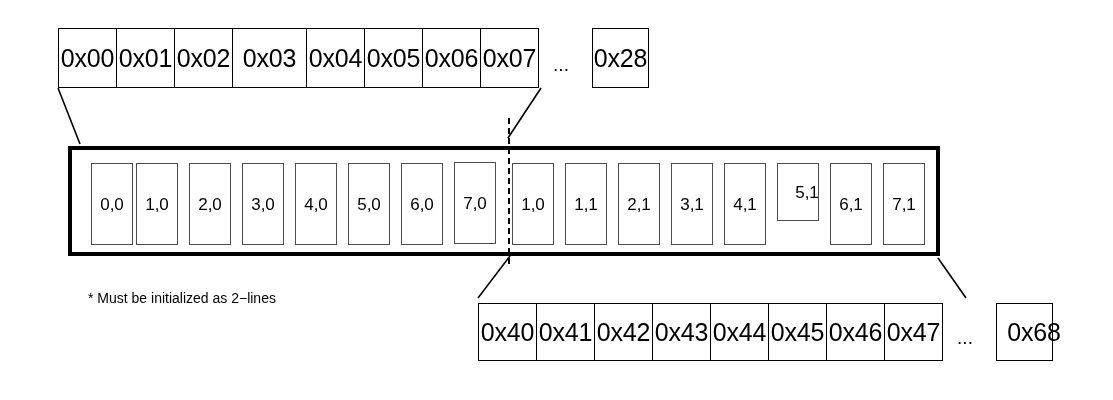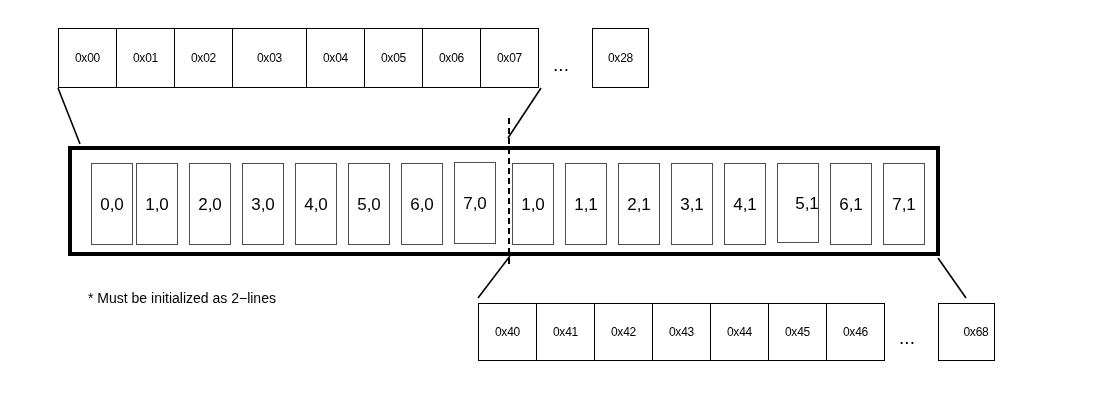--- a/index.html
+++ b/index.html
@@ -25,21 +25,21 @@
     display: flex;
     align-items: stretch;
   }
   .addr-cell {
     box-sizing: border-box;
     border: 1px solid #000000;
     background: #ffffff;
     display: flex;
     align-items: center;
     justify-content: center;
-    font-size: 12px;
+    font-size: 25px;
     line-height: 1;
     letter-spacing: -0.2px;
     color: #000000;
   }
   .addr-cell + .addr-cell {
     margin-left: -1px;
   }
   .ellipsis {
     display: flex;
     align-items: flex-end;
@@ -143,21 +143,21 @@
       <div class="byte-cell" style="position:absolute; left:223px; top:13px; width:42px; height:82px;">4,0</div>
       <div class="byte-cell" style="position:absolute; left:276px; top:13px; width:42px; height:82px;">5,0</div>
       <div class="byte-cell" style="position:absolute; left:329px; top:13px; width:42px; height:82px;">6,0</div>
       <div class="byte-cell" style="position:absolute; left:382px; top:12px; width:42px; height:82px;">7,0</div>
 
       <div class="byte-cell" style="position:absolute; left:440px; top:13px; width:42px; height:82px;">1,0</div>
       <div class="byte-cell" style="position:absolute; left:493px; top:13px; width:42px; height:82px;">1,1</div>
       <div class="byte-cell" style="position:absolute; left:546px; top:13px; width:42px; height:82px;">2,1</div>
       <div class="byte-cell" style="position:absolute; left:599px; top:13px; width:42px; height:82px;">3,1</div>
       <div class="byte-cell" style="position:absolute; left:652px; top:13px; width:42px; height:82px;">4,1</div>
-      <div class="byte-cell" style="position:absolute; left:705px; top:13px; width:42px; height:80px;padding-left:18px;">5,1</div>
+      <div class="byte-cell" style="position:absolute; left:705px; top:13px; width:42px; height:58px;padding-left:18px;">5,1</div>
       <div class="byte-cell" style="position:absolute; left:758px; top:13px; width:42px; height:82px;">6,1</div>
       <div class="byte-cell" style="position:absolute; left:811px; top:13px; width:42px; height:82px;">7,1</div>
     </div>
   </div>
 
   <div id="half-divider" style="left:508px; top:118px; height:146px;"></div>
 
   <svg class="leader" style="left:474px; top:254px; width:40px; height:46px;" viewBox="0 0 40 46">
     <line x1="36" y1="2" x2="4" y2="44"></line>
   </svg>
@@ -169,17 +169,18 @@
   <div id="footnote" style="left:88px; top:291px;">* Must be initialized as 2−lines</div>
 
   <div class="addr-row" id="bottom-addr-row" style="left:478px; top:303px; height:58px;">
     <div class="addr-cell" style="width:59px;">0x40</div>
     <div class="addr-cell" style="width:59px;">0x41</div>
     <div class="addr-cell" style="width:59px;">0x42</div>
     <div class="addr-cell" style="width:59px;">0x43</div>
     <div class="addr-cell" style="width:59px;">0x44</div>
     <div class="addr-cell" style="width:59px;">0x45</div>
     <div class="addr-cell" style="width:59px;">0x46</div>
+    <div class="addr-cell" style="width:59px;">0x47</div>
     <div class="ellipsis" style="width:44px;">...</div>
     <div class="addr-cell detached" style="width:57px;padding-left:19px;">0x68</div>
   </div>
 
 </div>
 
 </body></html>

